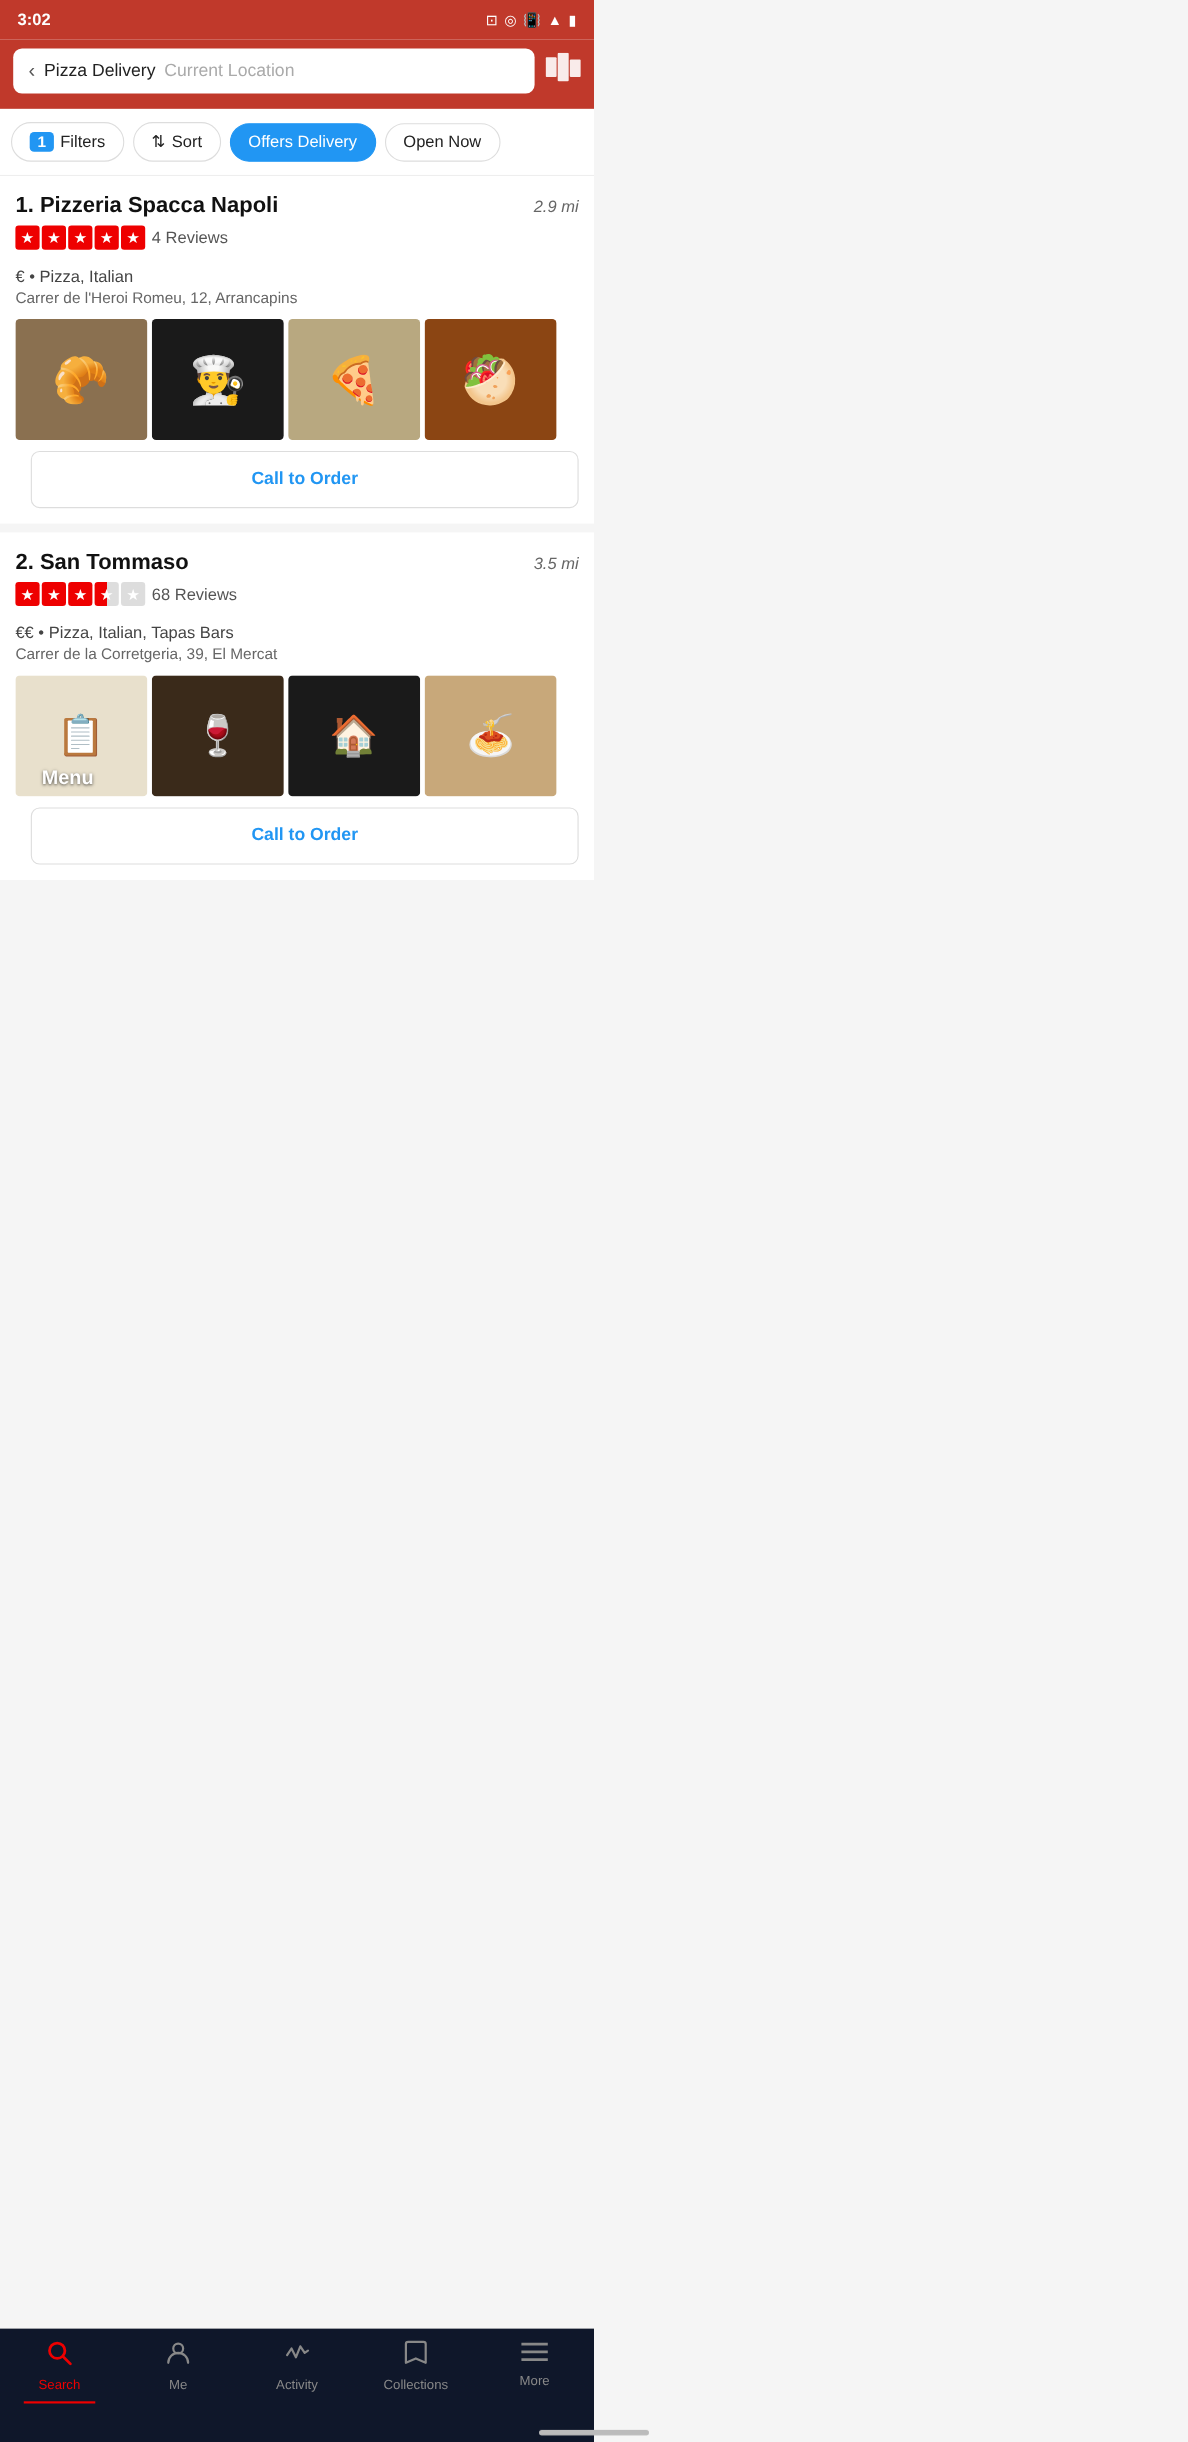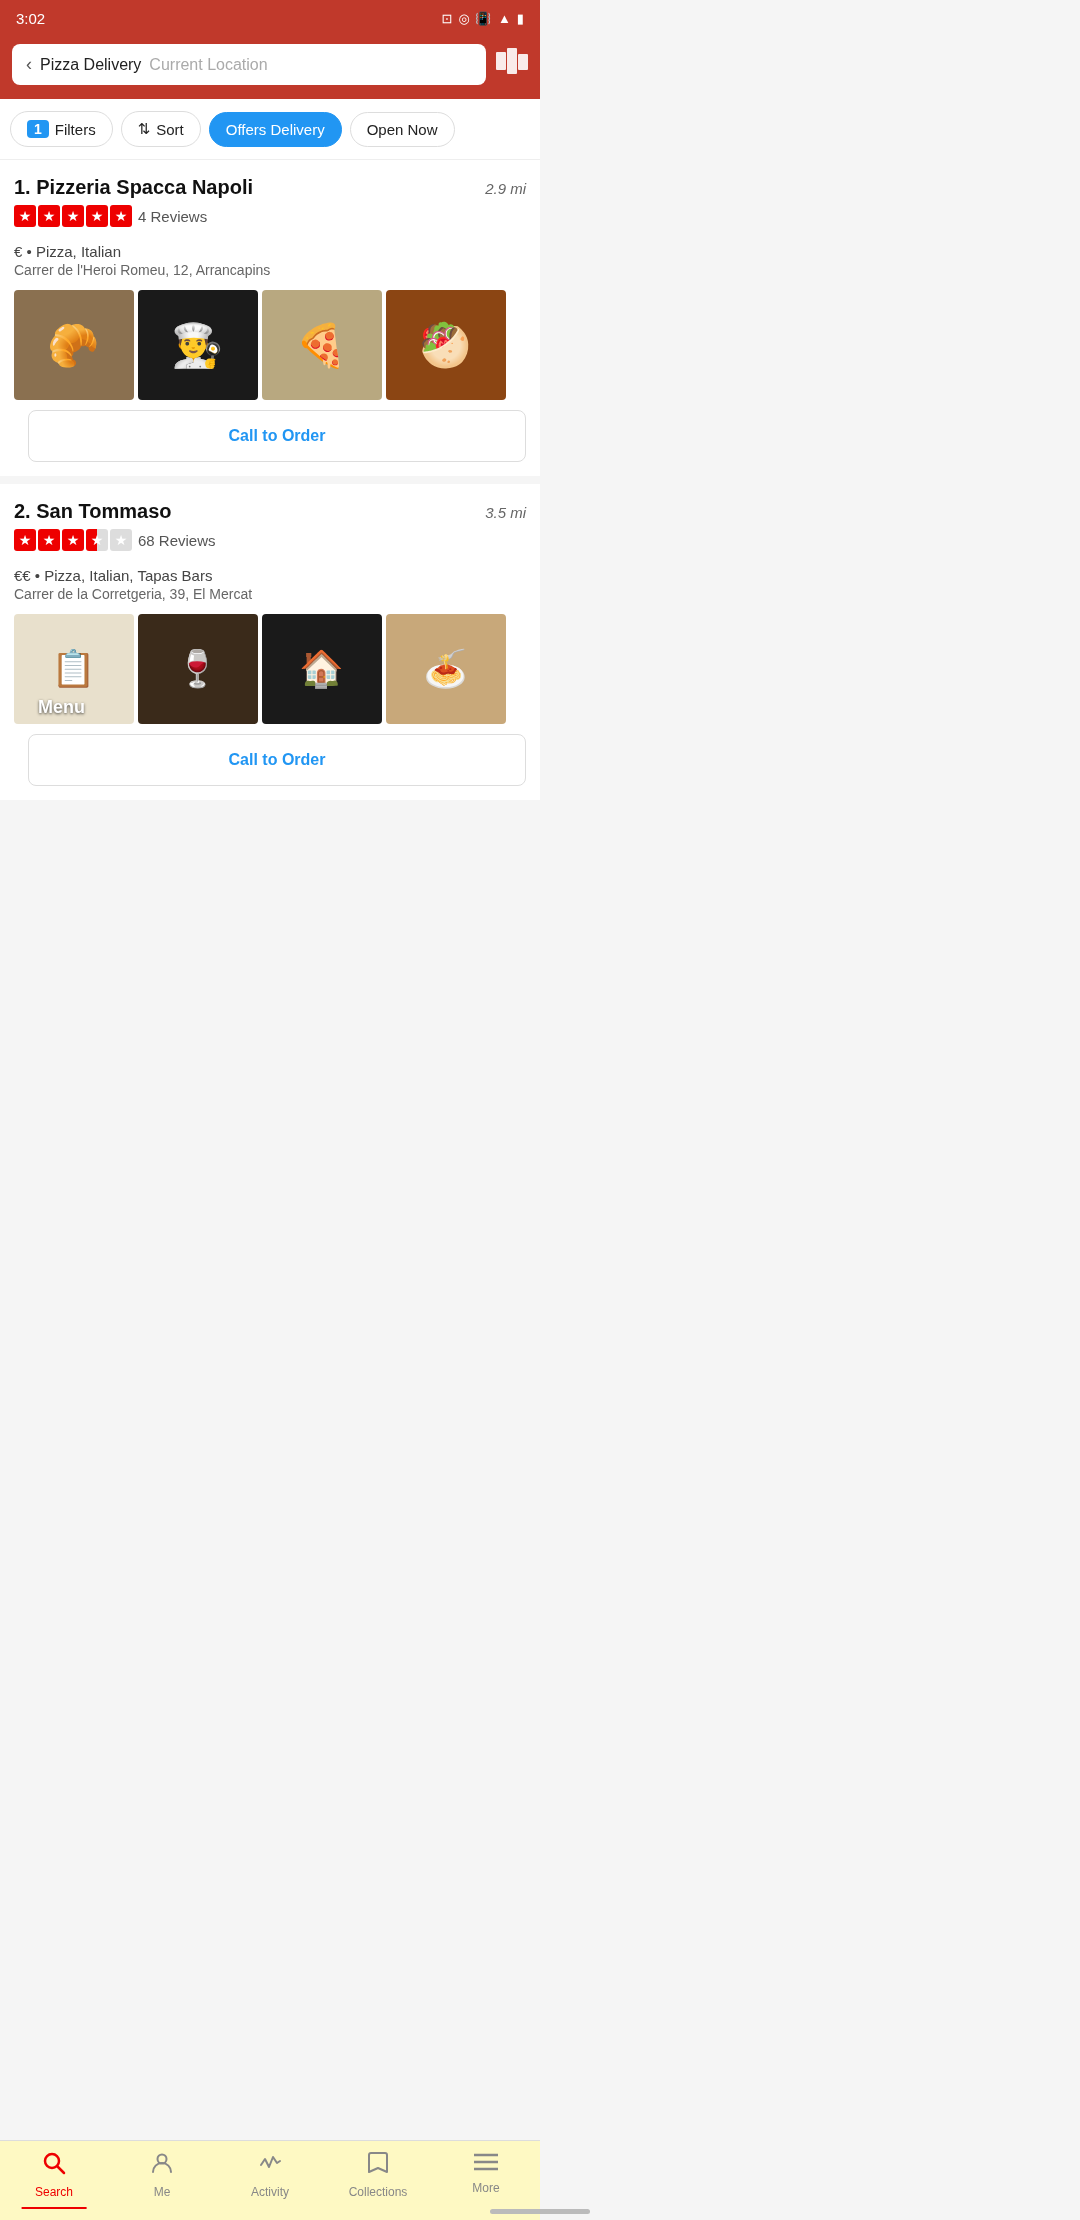--- a/index.html
+++ b/index.html
@@ -17,21 +17,21 @@
       background: #c0392b;
       color: white;
       display: flex;
       align-items: center;
       justify-content: space-between;
       padding: 6px 16px 6px 16px;
       height: 36px;
     }
     .status-time {
       font-size: 15px;
-      font-weight: 400;
+      font-weight: 700;
     }
     .status-icons {
       display: flex;
       align-items: center;
       gap: 6px;
     }
     .status-icons span {
       font-size: 13px;
     }
 
@@ -228,24 +228,24 @@
       text-align: center;
       cursor: pointer;
     }
 
     
     .bottom-nav {
       position: fixed;
       bottom: 0;
       left: 0;
       width: 540px;
-      background: #fef9c3;
+      background: #0f172a;
       border-top: 1px solid #ddd;
       display: flex;
-      height: 80px;
+      height: 104px;
       align-items: flex-start;
       padding-top: 10px;
     }
     .nav-item {
       flex: 1;
       display: flex;
       flex-direction: column;
       align-items: center;
       gap: 4px;
       cursor: pointer;

